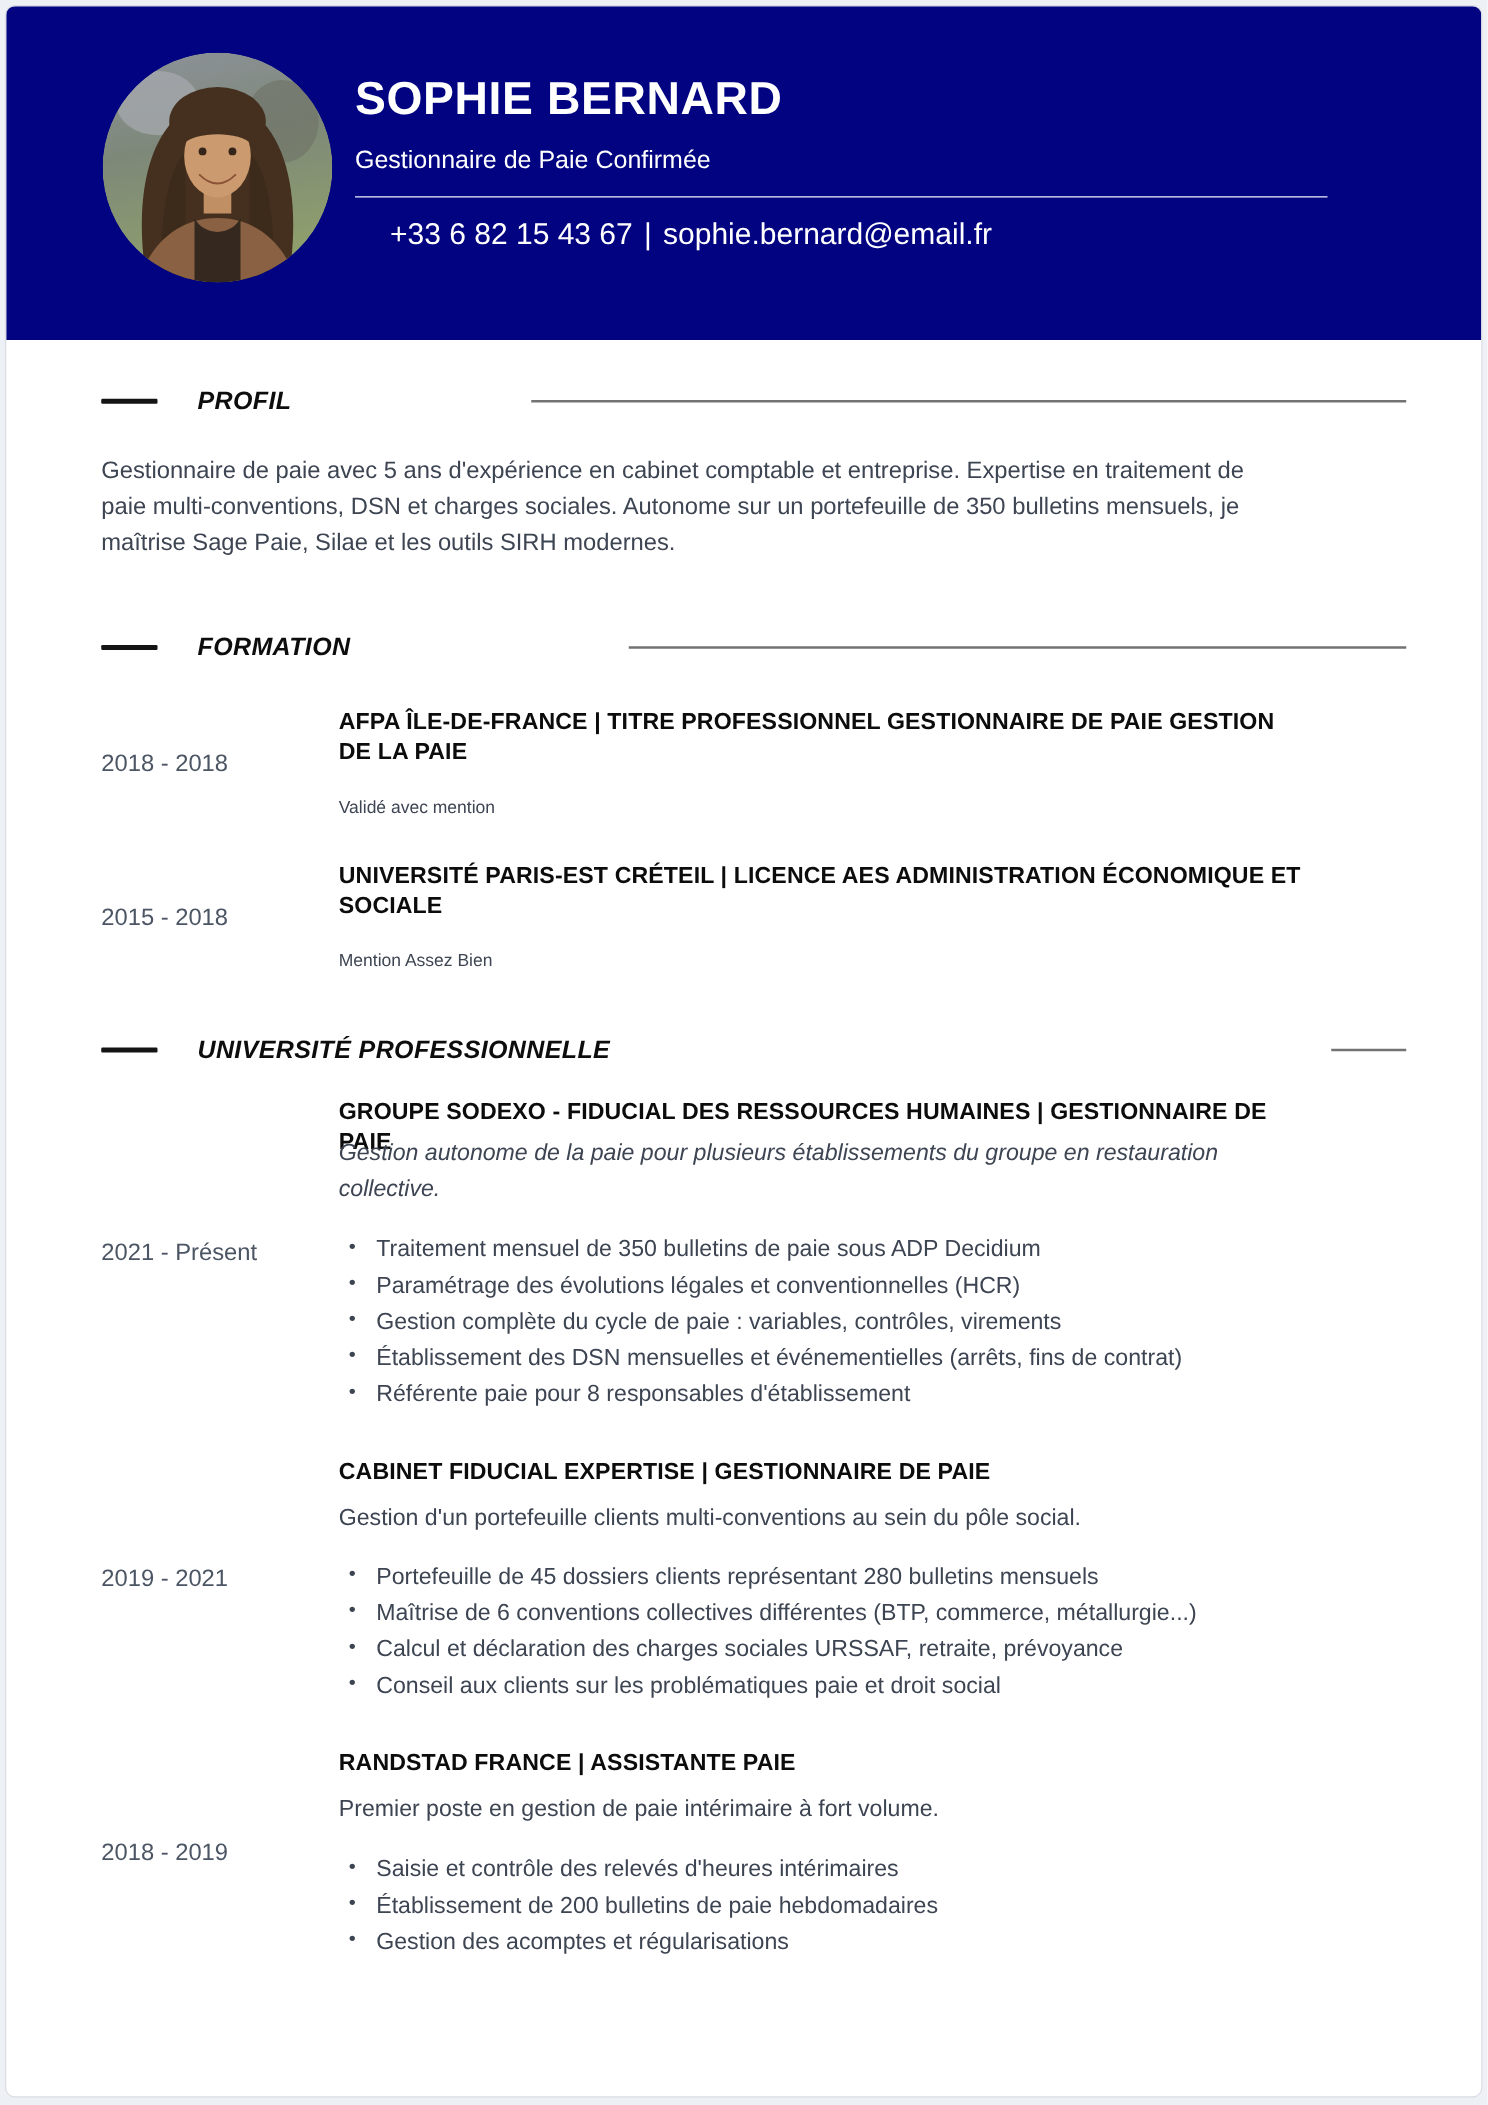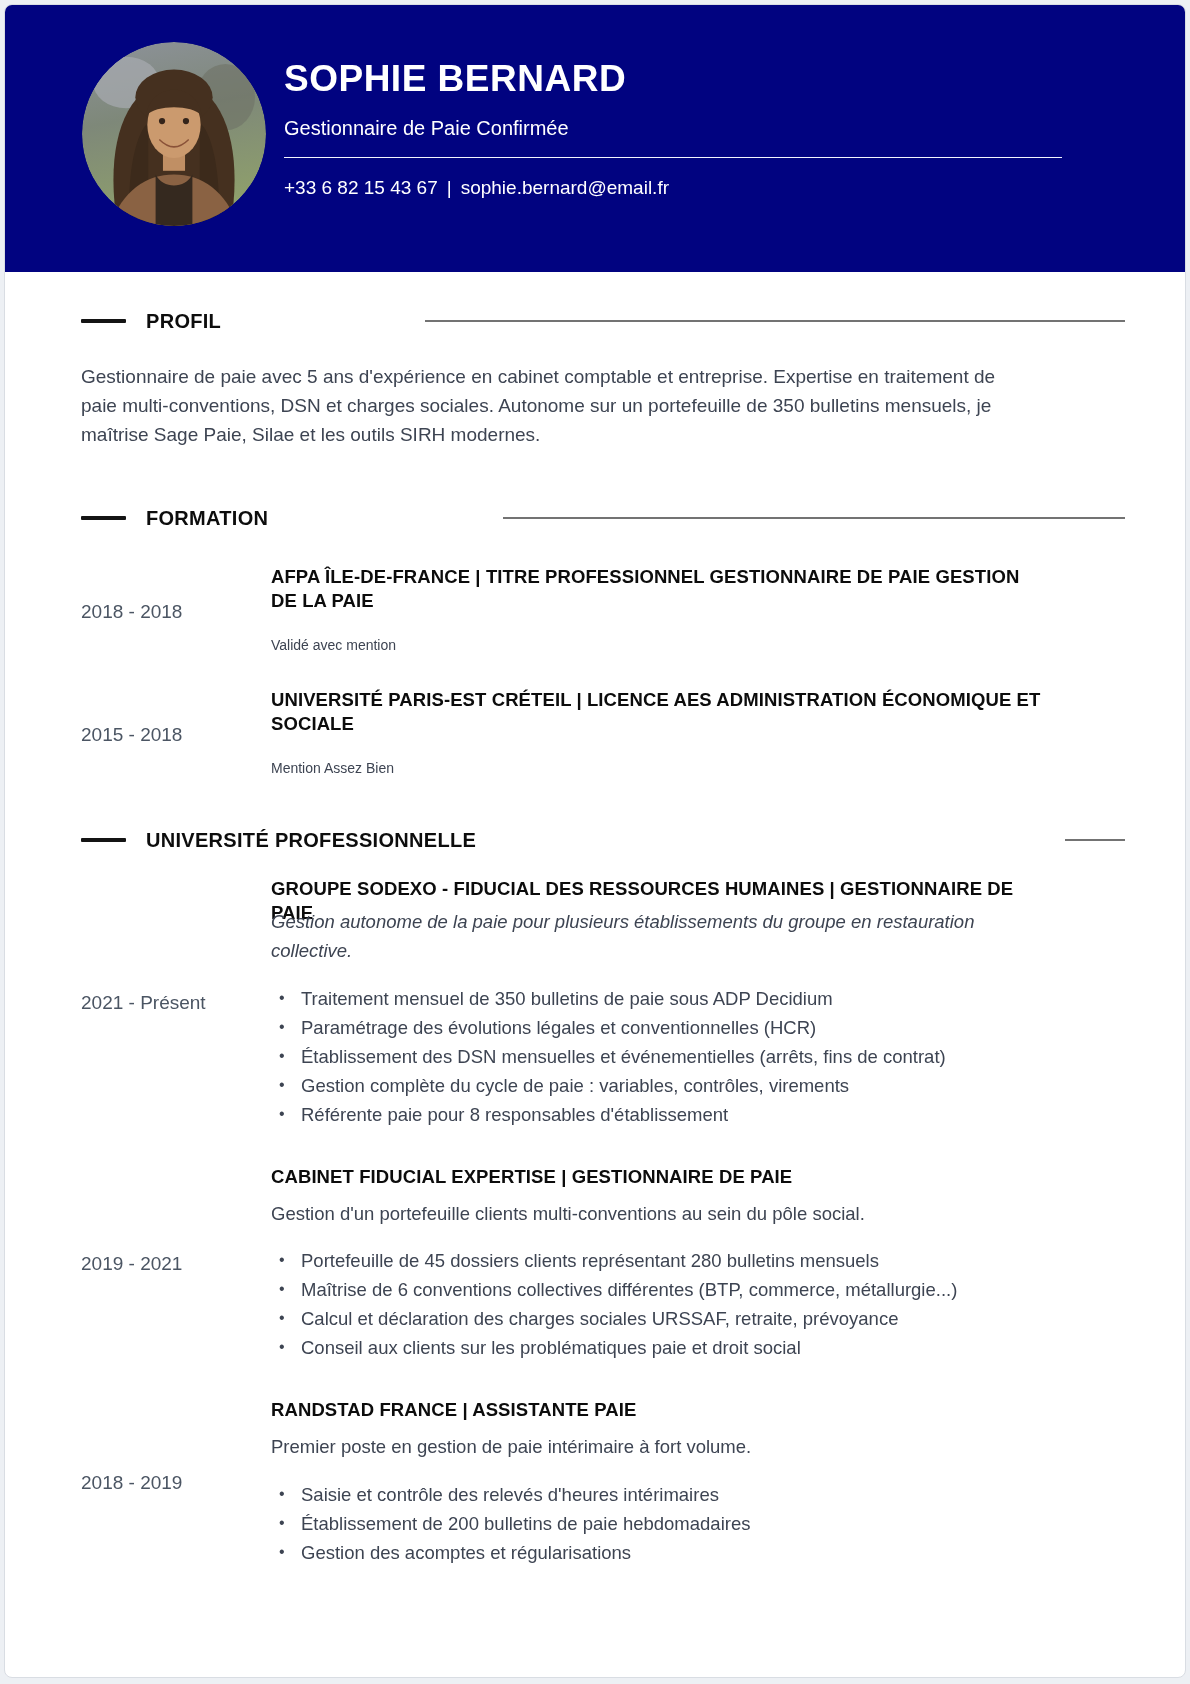--- a/index.html
+++ b/index.html
@@ -30,29 +30,29 @@
     overflow:hidden;
   }
   .photo svg{display:block;width:100%;height:100%;}
   .header-text{position:absolute;left:279px;top:0;width:820px;color:#ffffff;}
   .name{
     margin-top:50px;
     font-size:37px;font-weight:bold;letter-spacing:.5px;line-height:48px;
   }
   .subtitle{margin-top:13px;font-size:20px;line-height:24px;font-weight:400;}
   .header-rule{margin-top:17px;width:778px;border-top:1.5px solid #f2f4ff;}
-  .contact{margin-top:19px;font-size:19px;line-height:22px;}
+  .contact{margin-top:19px;font-size:24px;line-height:22px;margin-left:28px;}
   .contact .sep{padding:0 9px;font-weight:300;}
   
   .content{padding:0 60px 0 76px;}
   .sec-heading{display:flex;align-items:center;}
   .sec-heading .dash{width:45px;height:4px;background:#141414;border-radius:1px;flex-shrink:0;}
   .sec-heading .sec-title{
-    margin-left:20px;
-    font-size:20px;font-weight:bold;color:#0d0d0d;letter-spacing:.3px;line-height:26px;
+    margin-left:32px;
+    font-size:20px;font-weight:bold;color:#0d0d0d;letter-spacing:.3px;line-height:26px;font-style:italic;
   }
   .sec-heading .rule{height:2px;background:#737373;margin-left:auto;}
   .rule-profil{width:700px;}
   .rule-formation{width:622px;}
   .rule-experience{width:60px;}
   .mt-profil{margin-top:36px;}
   .mt-formation{margin-top:56px;text-align:right;}
   .mt-experience{margin-top:46px;}
   .profil-text{
     margin-top:28px;width:938px;
@@ -168,22 +168,22 @@
     </div>
 
     <div class="entry exp-entry first">
       <div class="dates">2021 - Présent</div>
       <div class="entry-content">
         <div class="entry-title">GROUPE SODEXO - FIDUCIAL DES RESSOURCES HUMAINES | GESTIONNAIRE DE PAIE</div>
         <p class="exp-desc overlap">Gestion autonome de la paie pour plusieurs établissements du groupe en restauration collective.</p>
         <ul class="bullets">
           <li>Traitement mensuel de 350 bulletins de paie sous ADP Decidium</li>
           <li>Paramétrage des évolutions légales et conventionnelles (HCR)</li>
+          <li>Gestion complète du cycle de paie : variables, contrôles, virements</li>
           <li>Établissement des DSN mensuelles et événementielles (arrêts, fins de contrat)</li>
-          <li>Gestion complète du cycle de paie : variables, contrôles, virements</li>
           <li>Référente paie pour 8 responsables d'établissement</li>
         </ul>
       </div>
     </div>
 
     <div class="entry exp-entry">
       <div class="dates">2019 - 2021</div>
       <div class="entry-content">
         <div class="entry-title">CABINET FIDUCIAL EXPERTISE | GESTIONNAIRE DE PAIE</div>
         <p class="exp-desc">Gestion d'un portefeuille clients multi-conventions au sein du pôle social.</p>

